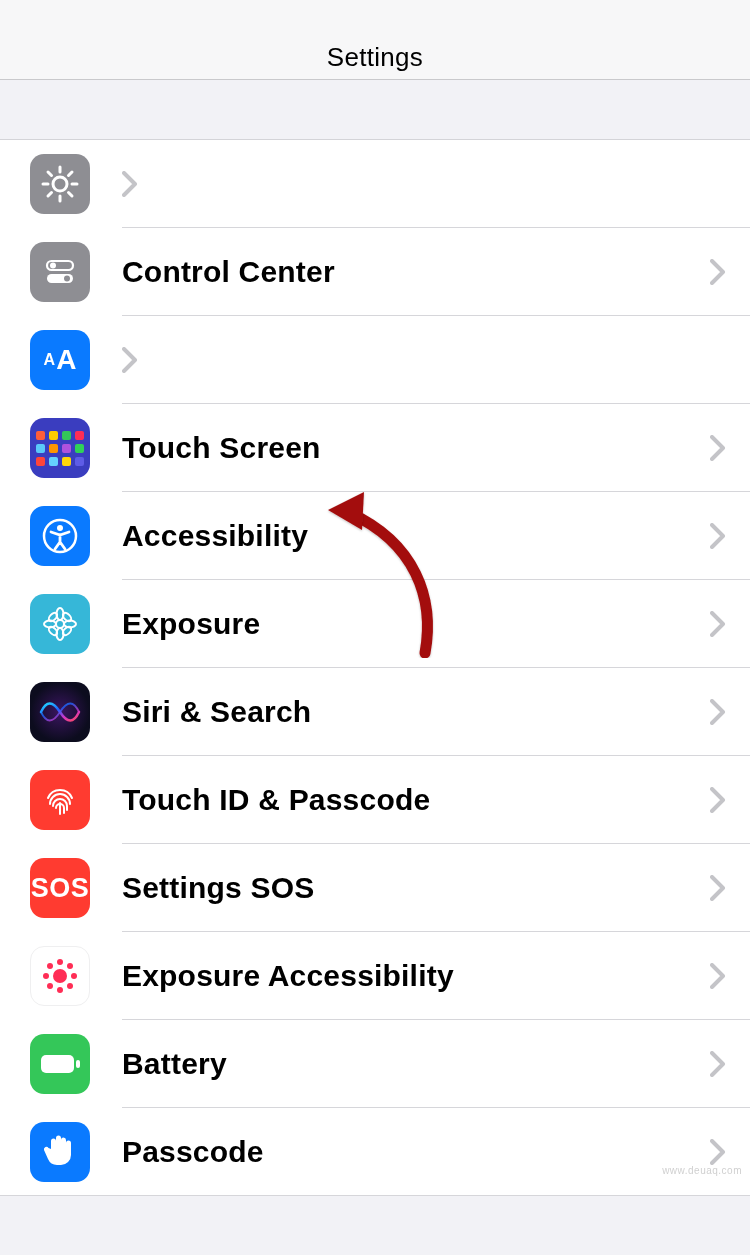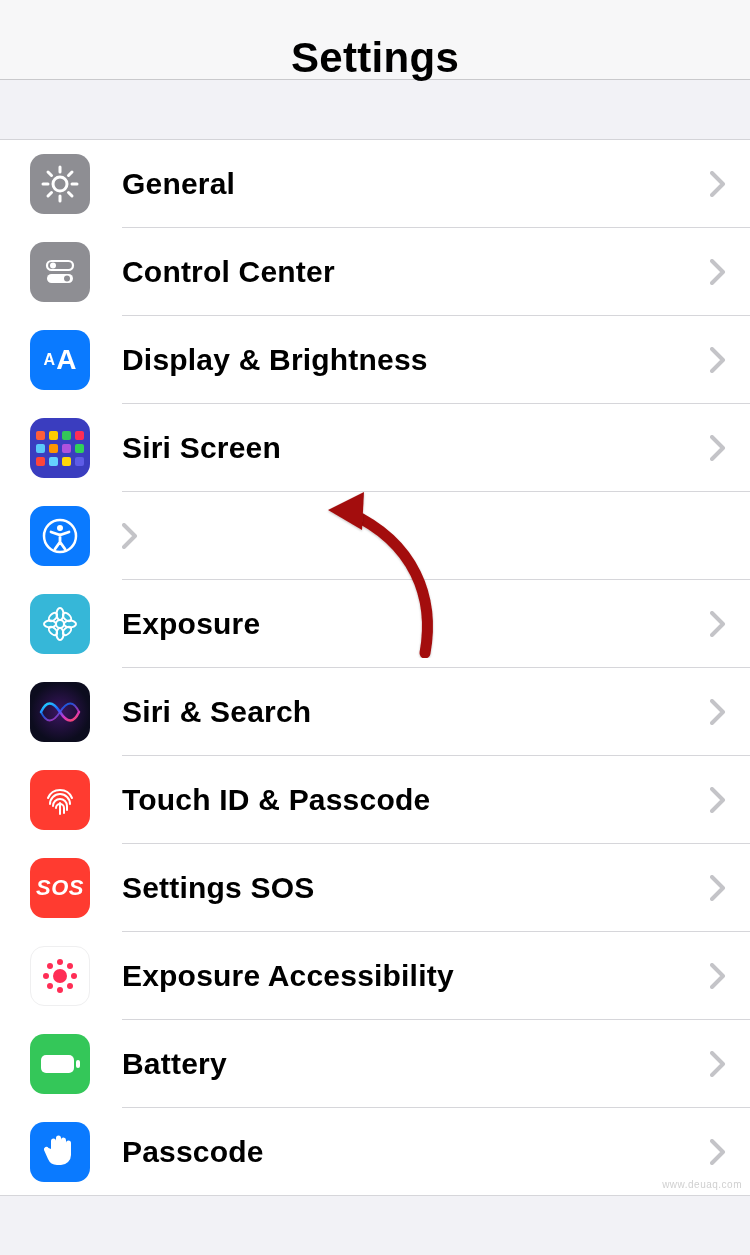--- a/index.html
+++ b/index.html
@@ -11,22 +11,22 @@
   }
   .header {
     background: #f7f7f8;
     border-bottom: 1px solid #c9c9cc;
     height: 80px;
     display: flex;
     align-items: center;
     justify-content: center;
   }
   .header-title {
-    font-size: 42px;
-    font-weight: 700;
+    font-size: 26px;
+    font-weight: 400;
     letter-spacing: 0.3px;
     margin-top: 36px;
   }
   .spacer {
     height: 60px;
     background: #f2f2f6;
     border-bottom: 1px solid #d4d4d8;
   }
   .list {
     background: #ffffff;
@@ -83,21 +83,21 @@
     display:flex; align-items:center; justify-content:center;
   }
 
   .annotation-arrow {
     position: absolute;
     pointer-events: none;
   }
   .watermark {
     position: absolute;
     right: 8px;
-    bottom: 6px;
+    bottom: 20px;
     font-size: 10px;
     color: #d0d0d0;
     letter-spacing: 0.5px;
   }
   .wrap { position: relative; width:750px; }
 </style>
 </head>
 <body>
 <div class="wrap">
 
@@ -120,21 +120,20 @@
                 <line x1="3" y1="20" x2="8" y2="20"></line>
                 <line x1="32" y1="20" x2="37" y2="20"></line>
                 <line x1="8" y1="8" x2="11.5" y2="11.5"></line>
                 <line x1="28.5" y1="28.5" x2="32" y2="32"></line>
                 <line x1="32" y1="8" x2="28.5" y2="11.5"></line>
                 <line x1="11.5" y1="28.5" x2="8" y2="32"></line>
               </g>
             </g>
           </svg>
     </div>
-    <div class="label">General</div>
     <div class="chevron">
       <svg width="16" height="26" viewBox="0 0 16 26">
             <polyline points="2,2 13,13 2,24" fill="none" stroke="#c4c4c8" stroke-width="4" stroke-linecap="round" stroke-linejoin="round"></polyline>
           </svg>
     </div>
     <div class="row-sep"></div>
   </div>
 
   <div class="row">
     <div class="icon" style="background:#8e8e93">
@@ -152,21 +151,20 @@
           </svg>
     </div>
     <div class="row-sep"></div>
   </div>
 
   <div class="row">
     <div class="icon" style="background:#0a7aff">
       <span style="font-size:16px;font-weight:700;margin-right:1px">A</span>
           <span style="font-size:28px;font-weight:700">A</span>
     </div>
-    <div class="label">Display &amp; Brightness</div>
     <div class="chevron">
       <svg width="16" height="26" viewBox="0 0 16 26">
             <polyline points="2,2 13,13 2,24" fill="none" stroke="#c4c4c8" stroke-width="4" stroke-linecap="round" stroke-linejoin="round"></polyline>
           </svg>
     </div>
     <div class="row-sep"></div>
   </div>
 
   <div class="row">
     <div class="icon" style="background:#3a3dbf">
@@ -178,37 +176,38 @@
         <span style="background:#5ac8fa"></span>
             <span style="background:#ff9500"></span>
             <span style="background:#af52de"></span>
             <span style="background:#30d158"></span>
         <span style="background:#ff453a"></span>
             <span style="background:#64d2ff"></span>
             <span style="background:#ffd60a"></span>
             <span style="background:#5e5ce6"></span>
       </div>
     </div>
-    <div class="label">Siri Screen</div>
+    <div class="label">Touch Screen</div>
     <div class="chevron">
       <svg width="16" height="26" viewBox="0 0 16 26">
             <polyline points="2,2 13,13 2,24" fill="none" stroke="#c4c4c8" stroke-width="4" stroke-linecap="round" stroke-linejoin="round"></polyline>
           </svg>
     </div>
     <div class="row-sep"></div>
   </div>
 
   <div class="row">
     <div class="icon" style="background:#0a7aff">
       <svg width="40" height="40" viewBox="0 0 40 40">
         <circle cx="20" cy="20" r="16" fill="none" stroke="#fff" stroke-width="2.5"></circle>
         <circle cx="20" cy="12" r="3" fill="#fff"></circle>
         <path d="M11 16 L20 19 L29 16 M20 19 L20 26 M20 26 L15 33 M20 26 L25 33" stroke="#fff" stroke-width="2.8" stroke-linecap="round" fill="none"></path>
       </svg>
     </div>
+    <div class="label">Accessibility</div>
     <div class="chevron">
       <svg width="16" height="26" viewBox="0 0 16 26">
             <polyline points="2,2 13,13 2,24" fill="none" stroke="#c4c4c8" stroke-width="4" stroke-linecap="round" stroke-linejoin="round"></polyline>
           </svg>
     </div>
     <div class="row-sep"></div>
   </div>
 
   <div class="row">
     <div class="icon" style="background:#36b7d8">
@@ -275,21 +274,21 @@
     <div class="chevron">
       <svg width="16" height="26" viewBox="0 0 16 26">
             <polyline points="2,2 13,13 2,24" fill="none" stroke="#c4c4c8" stroke-width="4" stroke-linecap="round" stroke-linejoin="round"></polyline>
           </svg>
     </div>
     <div class="row-sep"></div>
   </div>
 
   <div class="row">
     <div class="icon" style="background:#ff3b30">
-      <span style="font-size:22px; font-weight:800; letter-spacing:0.5px;font-style:italic;">SOS</span>
+      <span style="font-size:27px; font-weight:800; letter-spacing:0.5px;">SOS</span>
     </div>
     <div class="label">Settings SOS</div>
     <div class="chevron">
       <svg width="16" height="26" viewBox="0 0 16 26">
             <polyline points="2,2 13,13 2,24" fill="none" stroke="#c4c4c8" stroke-width="4" stroke-linecap="round" stroke-linejoin="round"></polyline>
           </svg>
     </div>
     <div class="row-sep"></div>
   </div>
 

